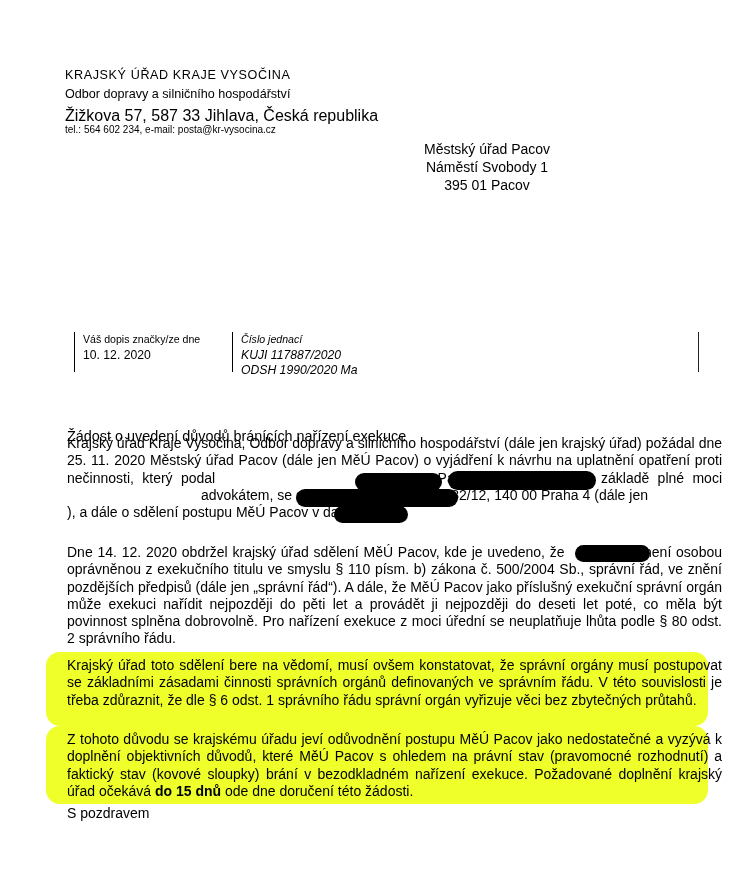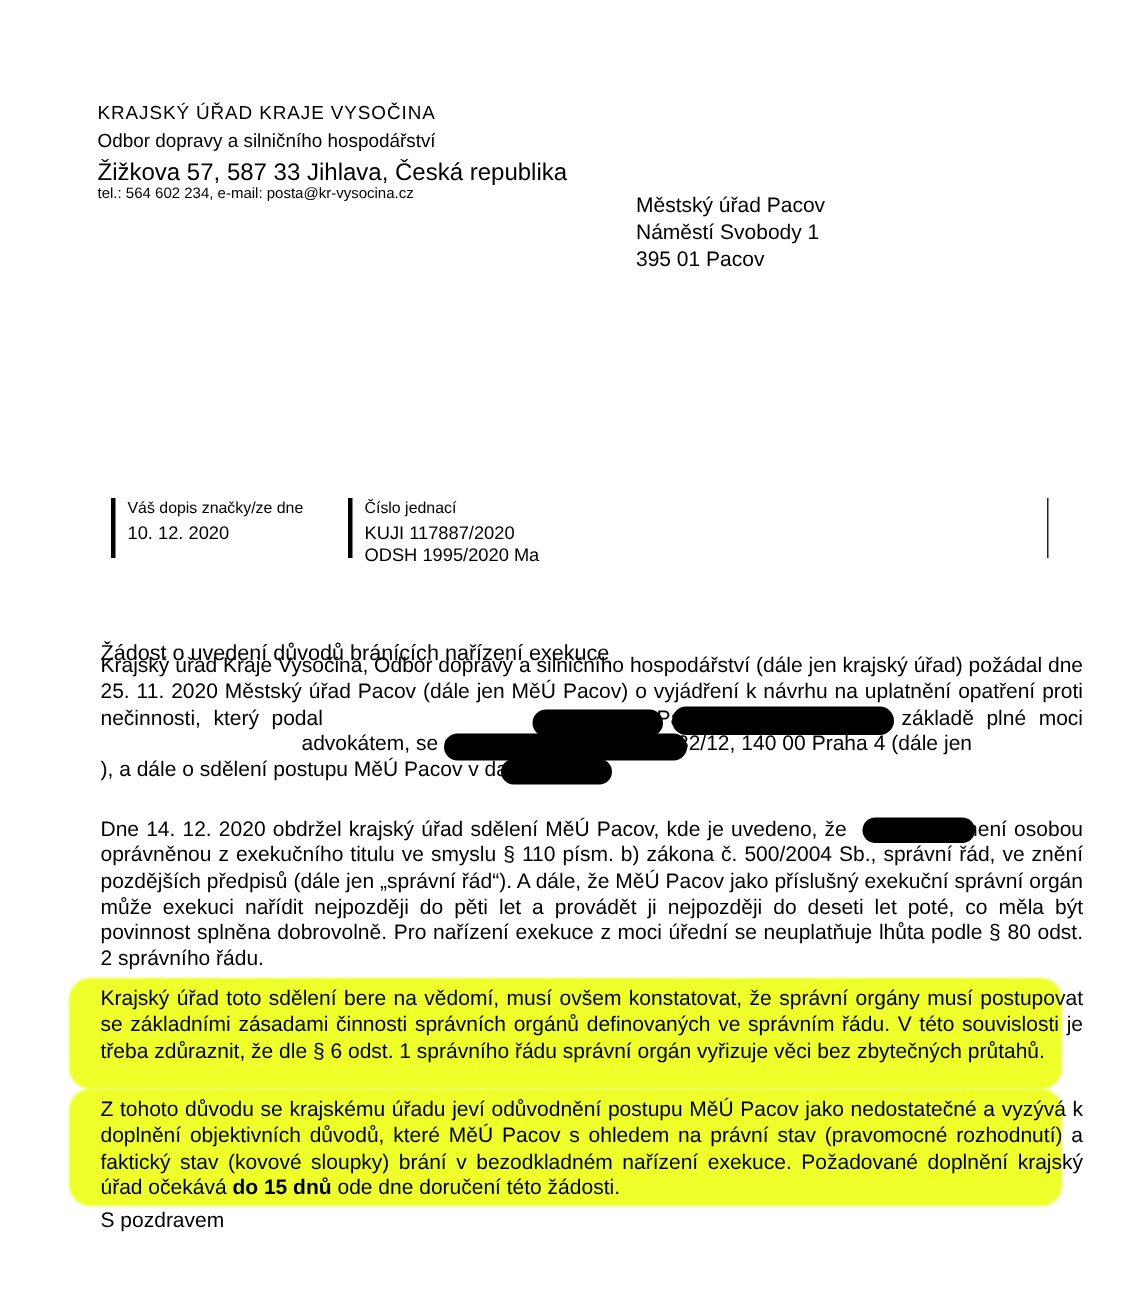--- a/index.html
+++ b/index.html
@@ -6,26 +6,26 @@
     body {
       width: 753px; height: 869px; position: relative; overflow: hidden;
       font-family: "Liberation Sans", sans-serif; color: #000;
     }
     .abs { position: absolute; margin-left: 12px; }
     .sender .org { font-size: 12.6px; letter-spacing: 0.6px; top: 68px; left: 53px; }
     .sender .dept { font-size: 12.6px; top: 87px; left: 53px; }
     .sender .addr { font-size: 16px; top: 107px; left: 53px; }
     .sender .contact { font-size: 10px; top: 124px; left: 53px; }
 
-    .recipient { left: 412px; top: 127px; font-size: 14px; line-height: 18px; }
+    .recipient { left: 412px; top: 140px; font-size: 14px; line-height: 18px; text-align: center; }
 
     .refbar { top: 332px; left: 52px; height: 40px; width: 640px; }
     .refcell { position: absolute; top: 0; height: 40px; font-size: 12.2px; line-height: 15px; padding-left: 8px; }
     .refcell .lbl { font-size: 10.6px; display: block; margin-bottom: 1px; }
-    .refcell.border { border-left: 3px solid #000000; }
+    .refcell.border { border-left: 1px solid #000000; }
     .refend { position: absolute; top: 0; height: 40px; border-left: 1px solid #222; }
 
     .title { top: 428px; left: 55px; font-size: 14.4px; font-weight: normal; }
 
     .para { left: 55px; width: 655px; font-size: 14px; line-height: 17.3px; text-align: justify; }
     .para p { margin: 0; }
     .p1 { top: 435px; }
     .p2 { top: 544px; }
     .p3 { top: 657px; }
     .p4 { top: 731px; }
@@ -53,24 +53,24 @@
   <div>Městský úřad Pacov</div>
   <div>Náměstí Svobody 1</div>
   <div>395 01 Pacov</div>
 </div>
 
 <div class="abs refbar">
   <div class="refcell border" style="left:10px;width:150px;">
     <span class="lbl">Váš dopis značky/ze dne</span>
     <span style="display:block">10. 12. 2020</span>
   </div>
-  <div class="refcell border" style="left:168px;width:170px;">
+  <div class="refcell border" style="left:168px;width:170px;font-style:italic;">
     <span class="lbl">Číslo jednací</span>
     <span style="display:block">KUJI 117887/2020</span>
-    <span style="display:block">ODSH 1995/2020 Ma</span>
+    <span style="display:block">ODSH 1990/2020 Ma</span>
   </div>
   <div class="refend" style="left:634px;"></div>
 </div>
 
 <div class="abs title">Žádost o uvedení důvodů bránících nařízení exekuce</div>
 
 <div class="abs para p1">
   <p class="txt"><span>Krajský úřad Kraje Vysočina, Odbor dopravy a silničního hospodářství (dále jen krajský úřad) požádal dne 25. 11. 2020 Městský úřad Pacov (dále jen MěÚ Pacov) o vyjádření k návrhu na uplatnění opatření proti nečinnosti, který podal </span><span style="display:inline-block;width:150px"></span><span> 395 01 Pacov v zastoupení na základě plné moci </span><span style="display:inline-block;width:130px"></span><span> advokátem, se sídlem Mikuláše z Husi 382/12, 140 00 Praha 4 (dále jen </span><span style="display:inline-block;width:70px"></span><span>), a dále o sdělení postupu MěÚ Pacov v dané věci.</span></p>
 </div>
 

